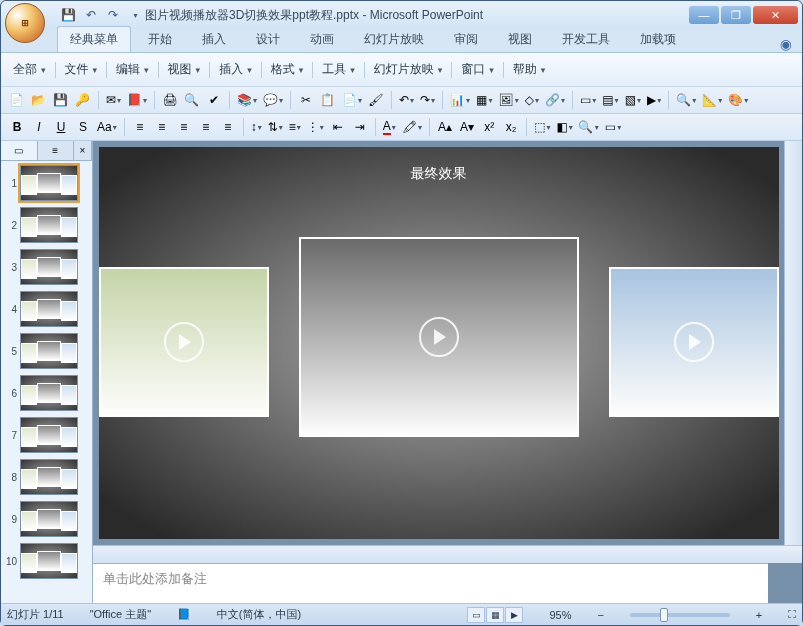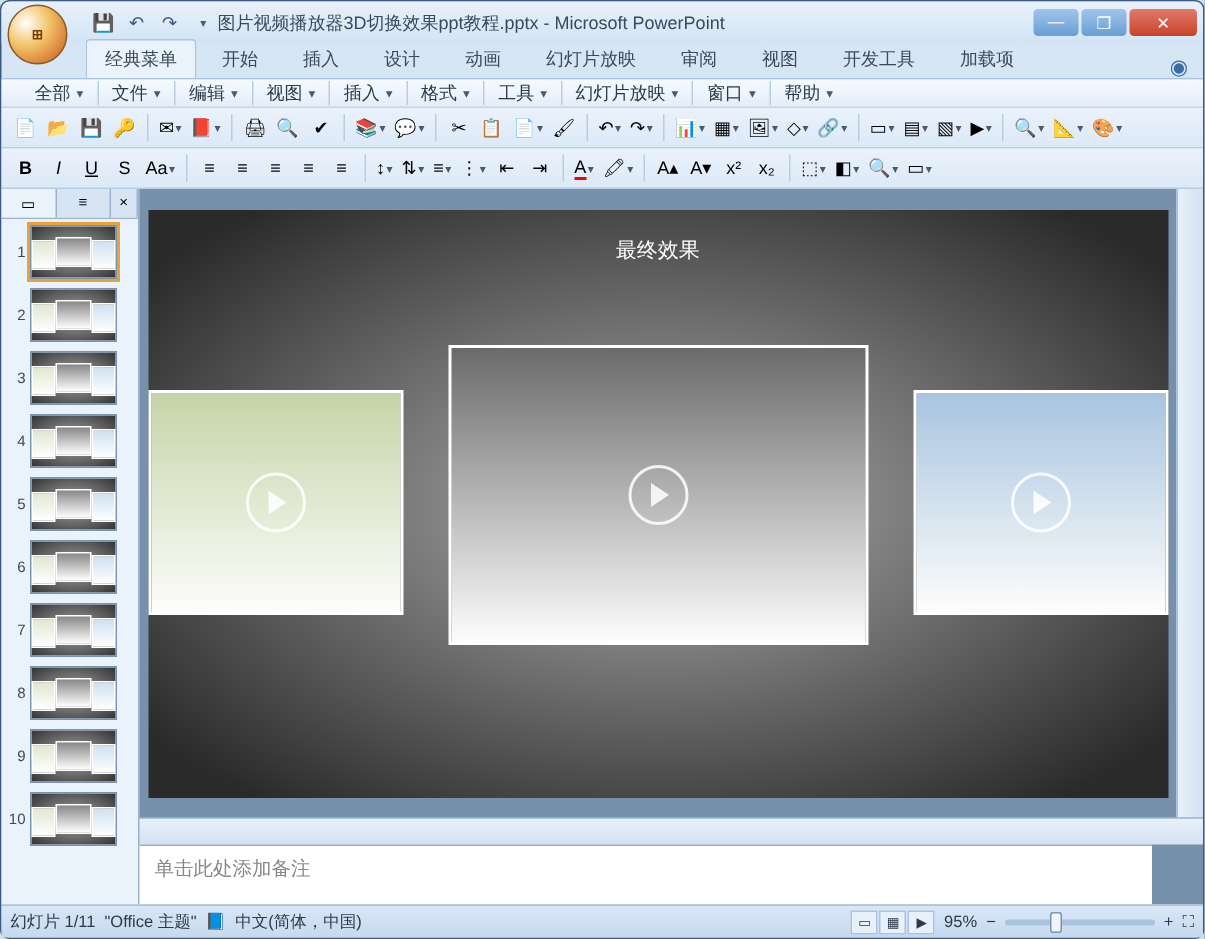--- a/index.html
+++ b/index.html
@@ -16,21 +16,21 @@
 .win-btn { width: 30px; height: 18px; border-radius: 3px; display: flex; align-items: center; justify-content: center; font-size: 11px; color: #fff; }
 .win-min { background: linear-gradient(#9fc4ea, #6a9fd4); }
 .win-max { background: linear-gradient(#9fc4ea, #6a9fd4); }
 .win-close { background: linear-gradient(#e07a6a, #c8432a); width: 45px; }
 
 .ribbon-tabs { height: 24px; display: flex; align-items: flex-end; padding-left: 56px; gap: 4px; background: transparent; border-bottom: 1px solid #a9c3e0; }
 .ribbon-tab { padding: 4px 12px; font-size: 12px; color: #3a4a5a; border: 1px solid transparent; border-bottom: none; cursor: pointer; }
 .ribbon-tab.active { background: #eaf2fb; border-color: #a9c3e0; border-radius: 3px 3px 0 0; }
 .help-icon { margin-left: auto; margin-right: 10px; color: #3b6ea5; font-size: 14px; }
 
-.menu-bar { height: 19px; background: linear-gradient(#f5faff,#e4eef9); display: flex; align-items: center; padding: 0 16px; gap: 0; border-bottom: 1px solid #c6d6e8; }
+.menu-bar { height: 34px; background: linear-gradient(#f5faff,#e4eef9); display: flex; align-items: center; padding: 0 6px; gap: 0; border-bottom: 1px solid #c6d6e8; }
 .menu-item { padding: 2px 6px; font-size: 12px; color: #2a3a4a; display: flex; align-items: center; gap: 2px; }
 .menu-drop::after { content: "▾"; font-size: 9px; color: #4a5a6a; margin-left: 2px; }
 .menu-sep { width: 1px; height: 16px; background: #b8cde2; margin: 0 3px; }
 
 .toolbar { background: linear-gradient(#eaf2fb,#dce9f7); padding: 3px 6px; display: flex; flex-wrap: wrap; gap: 2px; align-items: center; border-bottom: 1px solid #b8cde2; }
 .tb-btn { width: 20px; height: 20px; display: flex; align-items: center; justify-content: center; border-radius: 2px; font-size: 12px; }
 .tb-btn.wide { width: auto; padding: 0 2px; }
 .tb-sep { width: 1px; height: 18px; background: #b8cde2; margin: 0 3px; }
 .drop::after { content: "▾"; font-size: 8px; color: #4a5a6a; margin-left: 1px; }
 
@@ -59,21 +59,21 @@
 .card-l { left: 0; top: 120px; width: 170px; height: 150px; background: linear-gradient(#c5d4a8, #fdfdfb); }
 .card-c { left: 200px; top: 90px; width: 280px; height: 200px; background: linear-gradient(#6a6a6a, #fdfdfd); }
 .card-r { right: 0; top: 120px; width: 170px; height: 150px; background: linear-gradient(#a8c4e0, #fdfdfb); }
 .play-ico { width: 40px; height: 40px; border: 2px solid rgba(255,255,255,0.85); border-radius: 50%; display: flex; align-items: center; justify-content: center; }
 .play-ico::before { content: ""; border-left: 12px solid rgba(255,255,255,0.85); border-top: 8px solid transparent; border-bottom: 8px solid transparent; margin-left: 3px; }
 .scroll-v { width: 18px; background: linear-gradient(90deg,#e8f0fa,#d4e2f2); border-left: 1px solid #a9c3e0; }
 .scroll-h { height: 18px; background: linear-gradient(#e8f0fa,#d4e2f2); border-top: 1px solid #a9c3e0; }
 
 .notes-pane { height: 40px; background: #fff; border-top: 1px solid #9ab4d0; margin: 0 34px 0 0; padding: 6px 10px; font-size: 13px; color: #888; }
 
-.statusbar { height: 22px; background: linear-gradient(#d9e7f6,#c6d9ee); border-top: 1px solid #a9c3e0; display: flex; align-items: center; font-size: 11px; color: #2a3a4a; padding: 0 6px; gap: 6px; }
+.statusbar { height: 22px; background: linear-gradient(#d9e7f6,#c6d9ee); border-top: 1px solid #a9c3e0; display: flex; align-items: center; font-size: 11px; color: #2a3a4a; padding: 0 6px; gap: 26px; }
 .statusbar .spacer { flex: 1; }
 .view-btns { display: flex; gap: 1px; }
 .view-btn { width: 18px; height: 16px; background: #e8f0fa; border: 1px solid #a9c3e0; display: flex; align-items: center; justify-content: center; font-size: 9px; }
 .zoom-slider { width: 100px; height: 4px; background: #a9c3e0; position: relative; border-radius: 2px; }
 .zoom-thumb { position: absolute; width: 8px; height: 14px; background: #f0f6fc; border: 1px solid #7a94b0; top: -5px; left: 30px; border-radius: 2px; }
 </style>
 </head>
 <body>
 
 <div class="window">

